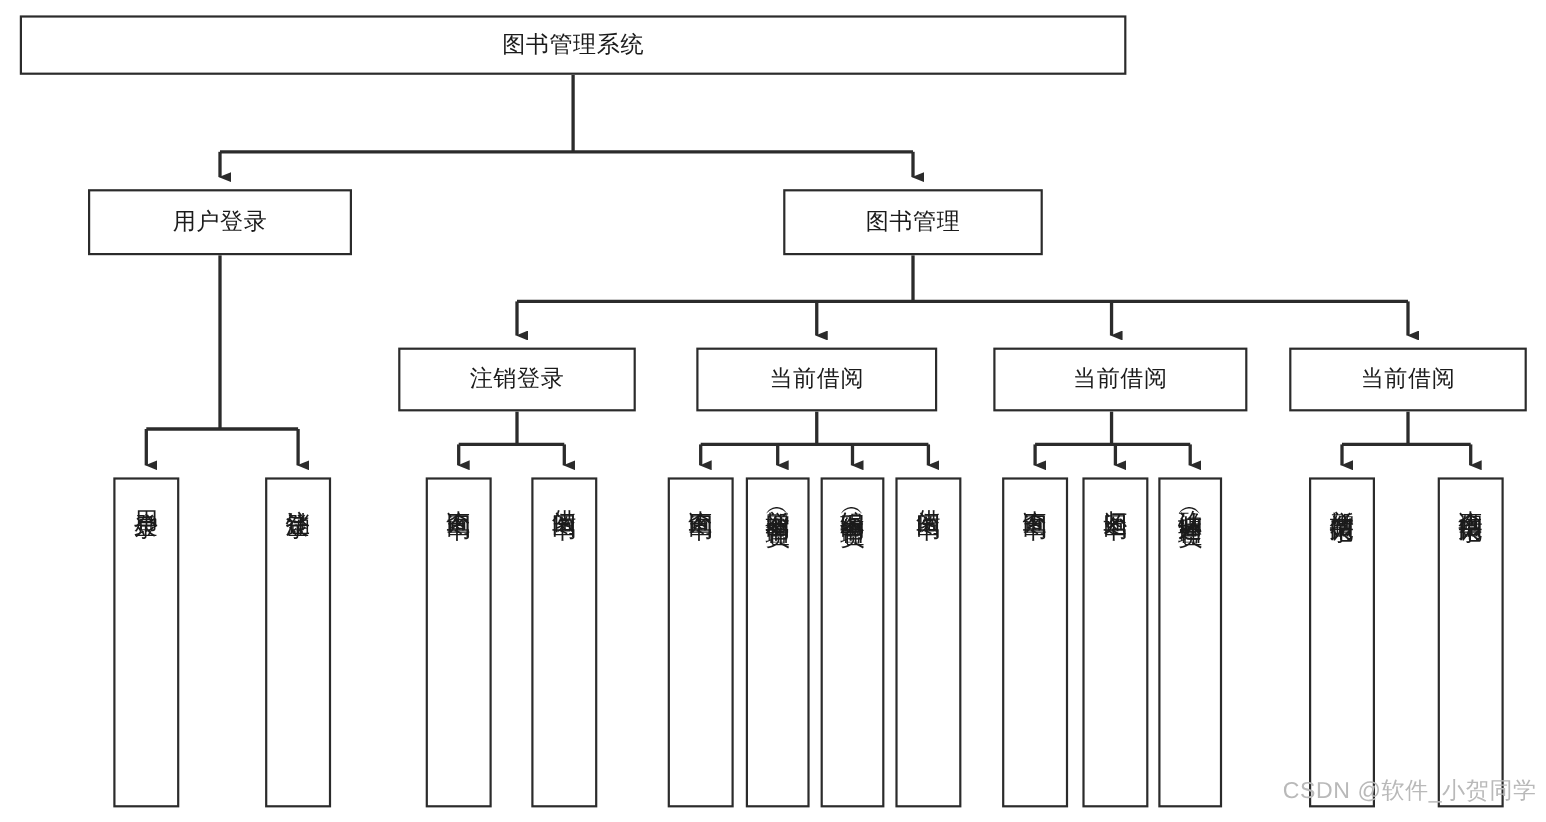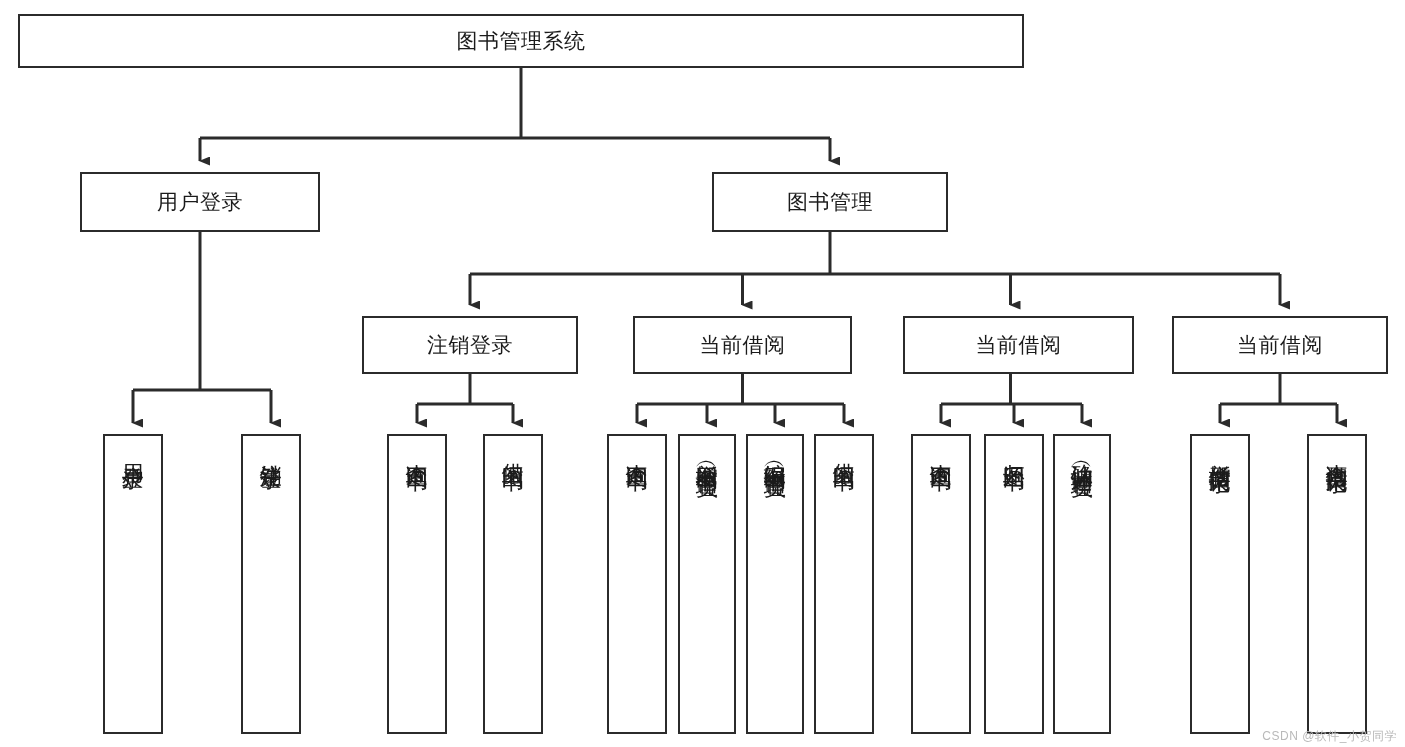--- a/index.html
+++ b/index.html
@@ -48,22 +48,22 @@
     writing-mode: vertical-rl;
     text-orientation: upright;
     font-size: 22px;
     line-height: 1.35;
     letter-spacing: 2px;
     white-space: nowrap;
   }
   .watermark {
     position: absolute;
     right: 8px;
-    bottom: 2px;
-    font-size: 12px;
+    bottom: 15px;
+    font-size: 21px;
     color: #b9b9b9;
     letter-spacing: 0.5px;
     white-space: nowrap;
     pointer-events: none;
   }
 </style>
 </head>
 <body>
 
 <div id="canvas">

